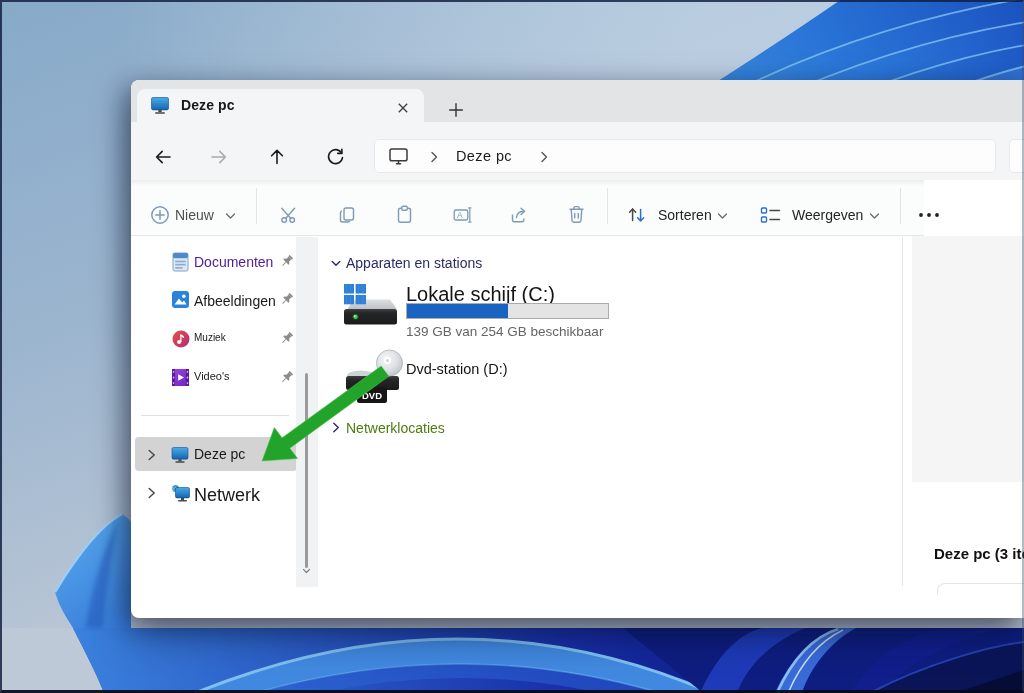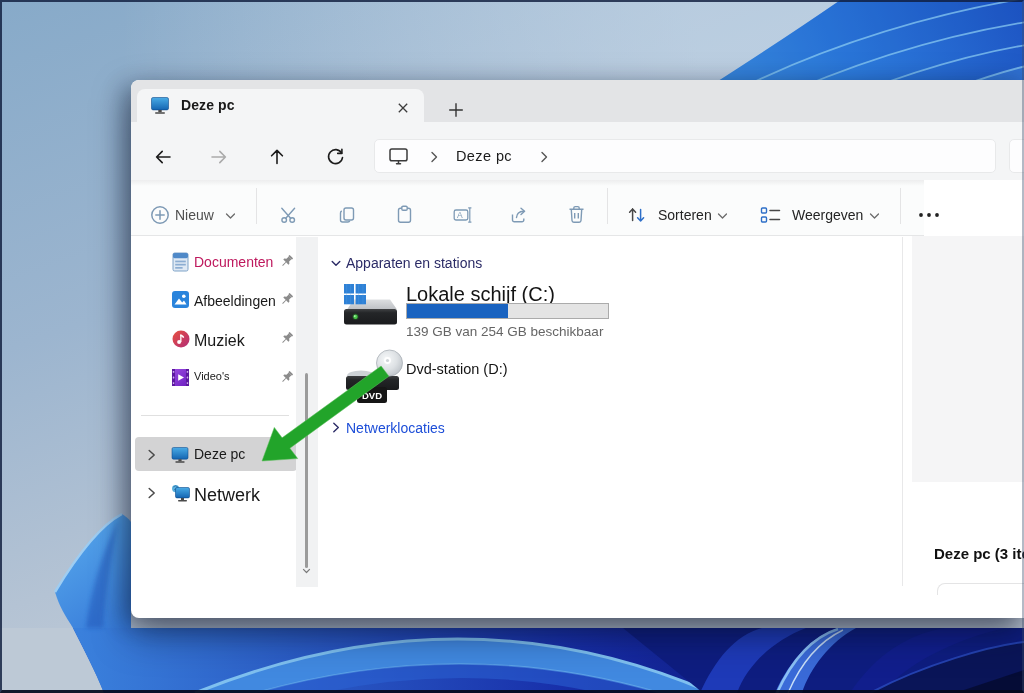--- a/index.html
+++ b/index.html
@@ -209,21 +209,21 @@
 </div>
 <div id="bodyw"></div>
 
 <svg class="a" style="left:41px;top:172px" width="17" height="20" viewBox="0 0 17 20">
       <rect x="1" y="1" width="15" height="18" rx="1.6" fill="#dfe9f4" stroke="#7fa3c8" stroke-width="1"></rect>
       <rect x="1" y="1" width="15" height="5.2" rx="1.6" fill="#4f89c8"></rect>
       <rect x="3.2" y="8.6" width="10.6" height="1.7" fill="#8cadd2"></rect>
       <rect x="3.2" y="11.8" width="10.6" height="1.7" fill="#8cadd2"></rect>
       <rect x="3.2" y="15" width="7.4" height="1.7" fill="#8cadd2"></rect>
     </svg>
-<span class="txt" style="left:63px;top:174px;font-size:14px;color:#be185d">Documenten</span>
+<span class="txt" style="left:63px;top:174px;font-size:14px;color:#4c1d95">Documenten</span>
 <svg class="a" style="left:148px;top:174px" width="15" height="15" viewBox="0 0 14 14">
       <g transform="rotate(45 7 7)" fill="#8b8b8b">
         <rect x="4.6" y="0.6" width="4.8" height="1.6" rx=".5"></rect>
         <path d="M5.2,2.2 h3.6 v3.1 l1.6,1.3 v1.2 H3.6 V6.6 l1.6,-1.3 Z"></path>
         <rect x="6.6" y="7.8" width=".9" height="4.6" rx=".45"></rect>
       </g>
     </svg>
 <svg class="a" style="left:41px;top:211px" width="17" height="17" viewBox="0 0 17 17">
       <rect width="17" height="17" rx="3" fill="#2a84dc"></rect>
       <circle cx="11.8" cy="5.2" r="1.8" fill="#fff"></circle>
@@ -242,21 +242,21 @@
         <linearGradient id="mu" x1="0" y1="0" x2="1" y2="1">
           <stop offset="0" stop-color="#e8503e"></stop>
           <stop offset="1" stop-color="#b02c78"></stop>
         </linearGradient>
       </defs>
       <circle cx="9" cy="9" r="8.5" fill="url(#mu)"></circle>
       <circle cx="7.1" cy="12.1" r="2" fill="#fff"></circle>
       <rect x="8.2" y="4.6" width="1.3" height="7.5" fill="#fff"></rect>
       <path d="M8.2,4.6 q3.4,.4 4,3 l-1.2,.5 q-.6,-2 -2.8,-2.2 Z" fill="#fff"></path>
     </svg>
-<span class="txt" style="left:63px;top:252px;font-size:16px;color:#191919">Muziek</span>
+<span class="txt" style="left:63px;top:252px;font-size:10px;color:#191919">Muziek</span>
 <svg class="a" style="left:148px;top:251px" width="15" height="15" viewBox="0 0 14 14">
       <g transform="rotate(45 7 7)" fill="#8b8b8b">
         <rect x="4.6" y="0.6" width="4.8" height="1.6" rx=".5"></rect>
         <path d="M5.2,2.2 h3.6 v3.1 l1.6,1.3 v1.2 H3.6 V6.6 l1.6,-1.3 Z"></path>
         <rect x="6.6" y="7.8" width=".9" height="4.6" rx=".45"></rect>
       </g>
     </svg>
 <svg class="a" style="left:41px;top:289px" width="17" height="17" viewBox="0 0 17 17">
       <defs>
         <linearGradient id="vi" x1="0" y1="0" x2="1" y2="1">
@@ -372,21 +372,21 @@
 <circle cx="48.5" cy="17" r="13" fill="none" stroke="#a9b0b6" stroke-width=".8"></circle>
 <circle cx="46.5" cy="14.5" r="3.4" fill="#ffffff"></circle>
       <circle cx="46.5" cy="14.5" r="1.6" fill="#cfd4d8"></circle>
 <rect x="16" y="41" width="30" height="16" rx="2.5" fill="#161616"></rect>
 <text x="31" y="53" font-size="9.5" font-weight="bold" font-family="Liberation Sans" fill="#fff" text-anchor="middle">DVD</text>
 </svg>
 <span class="txt" style="left:275px;top:281px;font-size:14.5px;color:#141414">Dvd-station (D:)</span>
 <svg class="a" style="left:201px;top:342px" width="8" height="11" viewBox="0 0 8 11">
       <path d="M1.8,1.3 L6.3,5.5 L1.8,9.7" stroke="#2b2b66" stroke-width="1.4" fill="none" stroke-linejoin="round" stroke-linecap="round"></path>
     </svg>
-<span class="txt" style="left:215px;top:340px;font-size:14px;color:#1d4ed8">Netwerklocaties</span>
+<span class="txt" style="left:215px;top:340px;font-size:14px;color:#4d7c0f">Netwerklocaties</span>
 
 <div class="a" style="left:771px;top:157px;width:1px;height:349px;background:#e8e8e9"></div>
 <div class="a" style="left:781px;top:156px;width:112px;height:246px;background:#f5f5f6"></div>
 <span class="txt" style="left:803px;top:465px;font-size:15px;font-weight:bold;color:#111">Deze pc (3 items)</span>
 <div class="a" style="left:806px;top:503px;width:95px;height:12px;border:1px solid #e4e4e5;border-bottom:none;border-radius:8px 8px 0 0"></div>
 </div>
 
 <svg class="a" style="left:250px;top:355px;z-index:20" width="150" height="115" viewBox="250 355 150 115">
 <polygon points="381.1,366 282.1,437.8 274.3,427.4 262,461 297.7,458.6 289.9,448.2 388.9,376.2" fill="#22a42a" stroke="#5dbf5d" stroke-width=".8" stroke-opacity=".65"></polygon>
 </svg>

